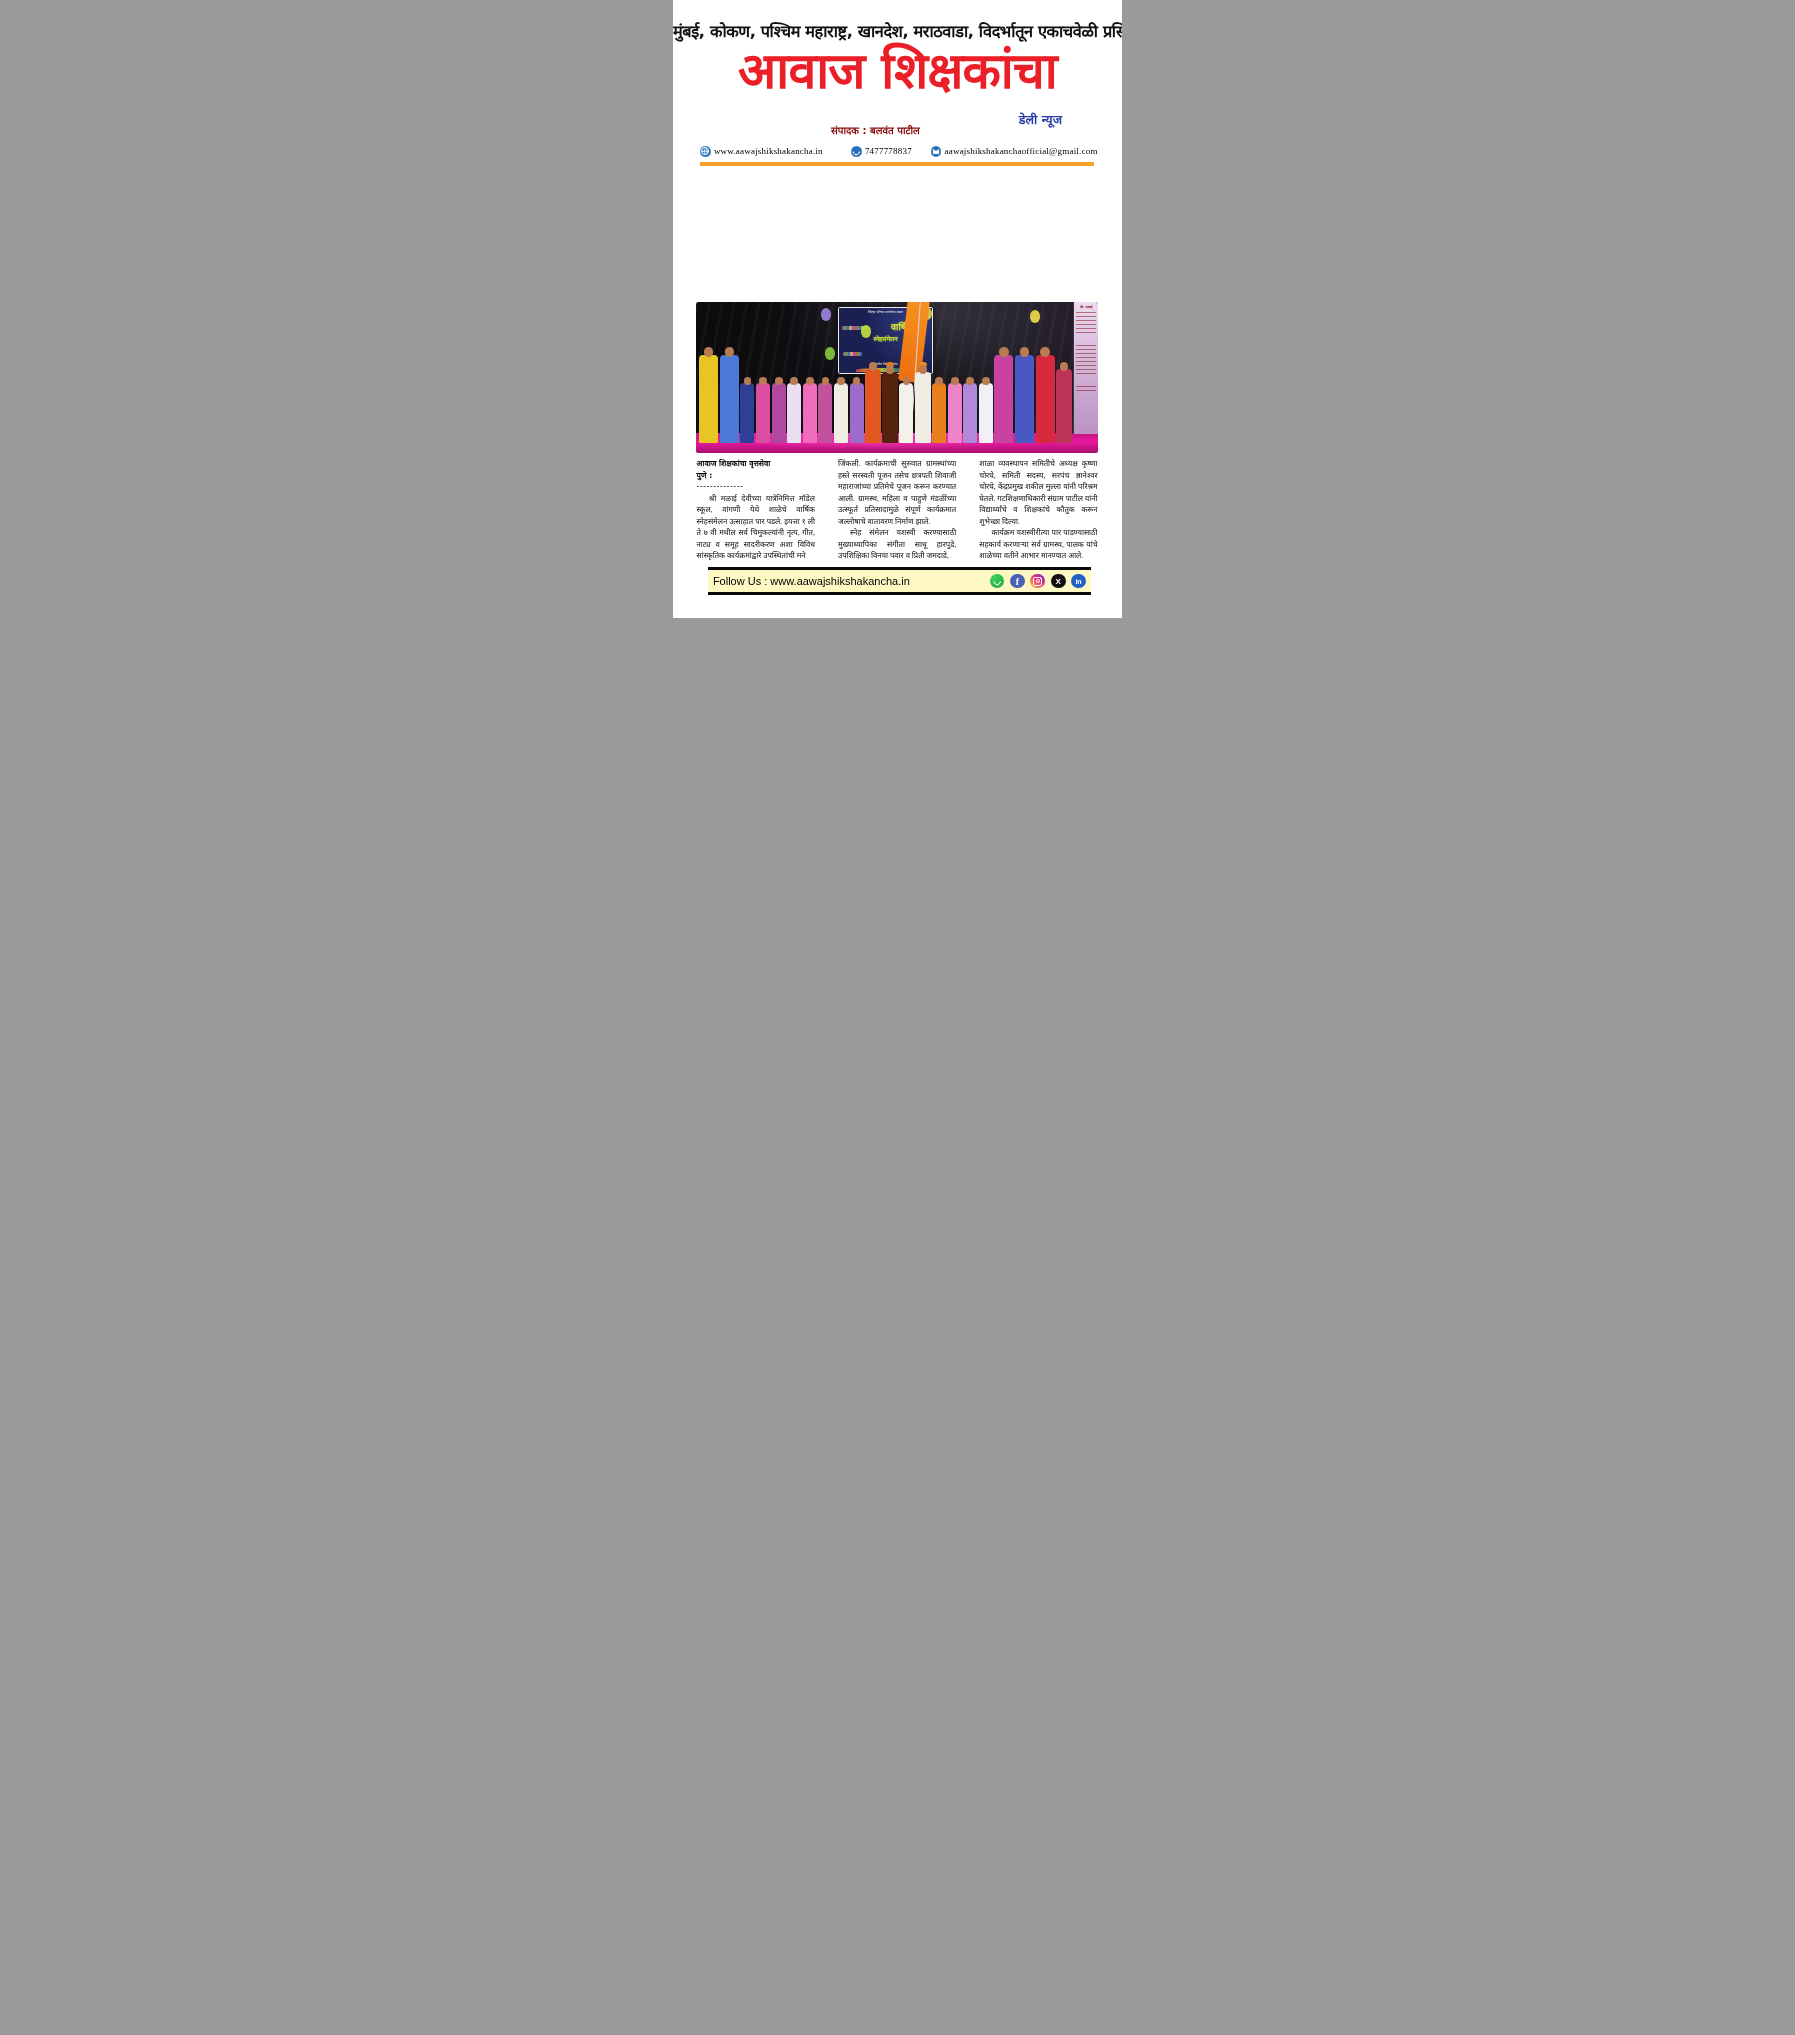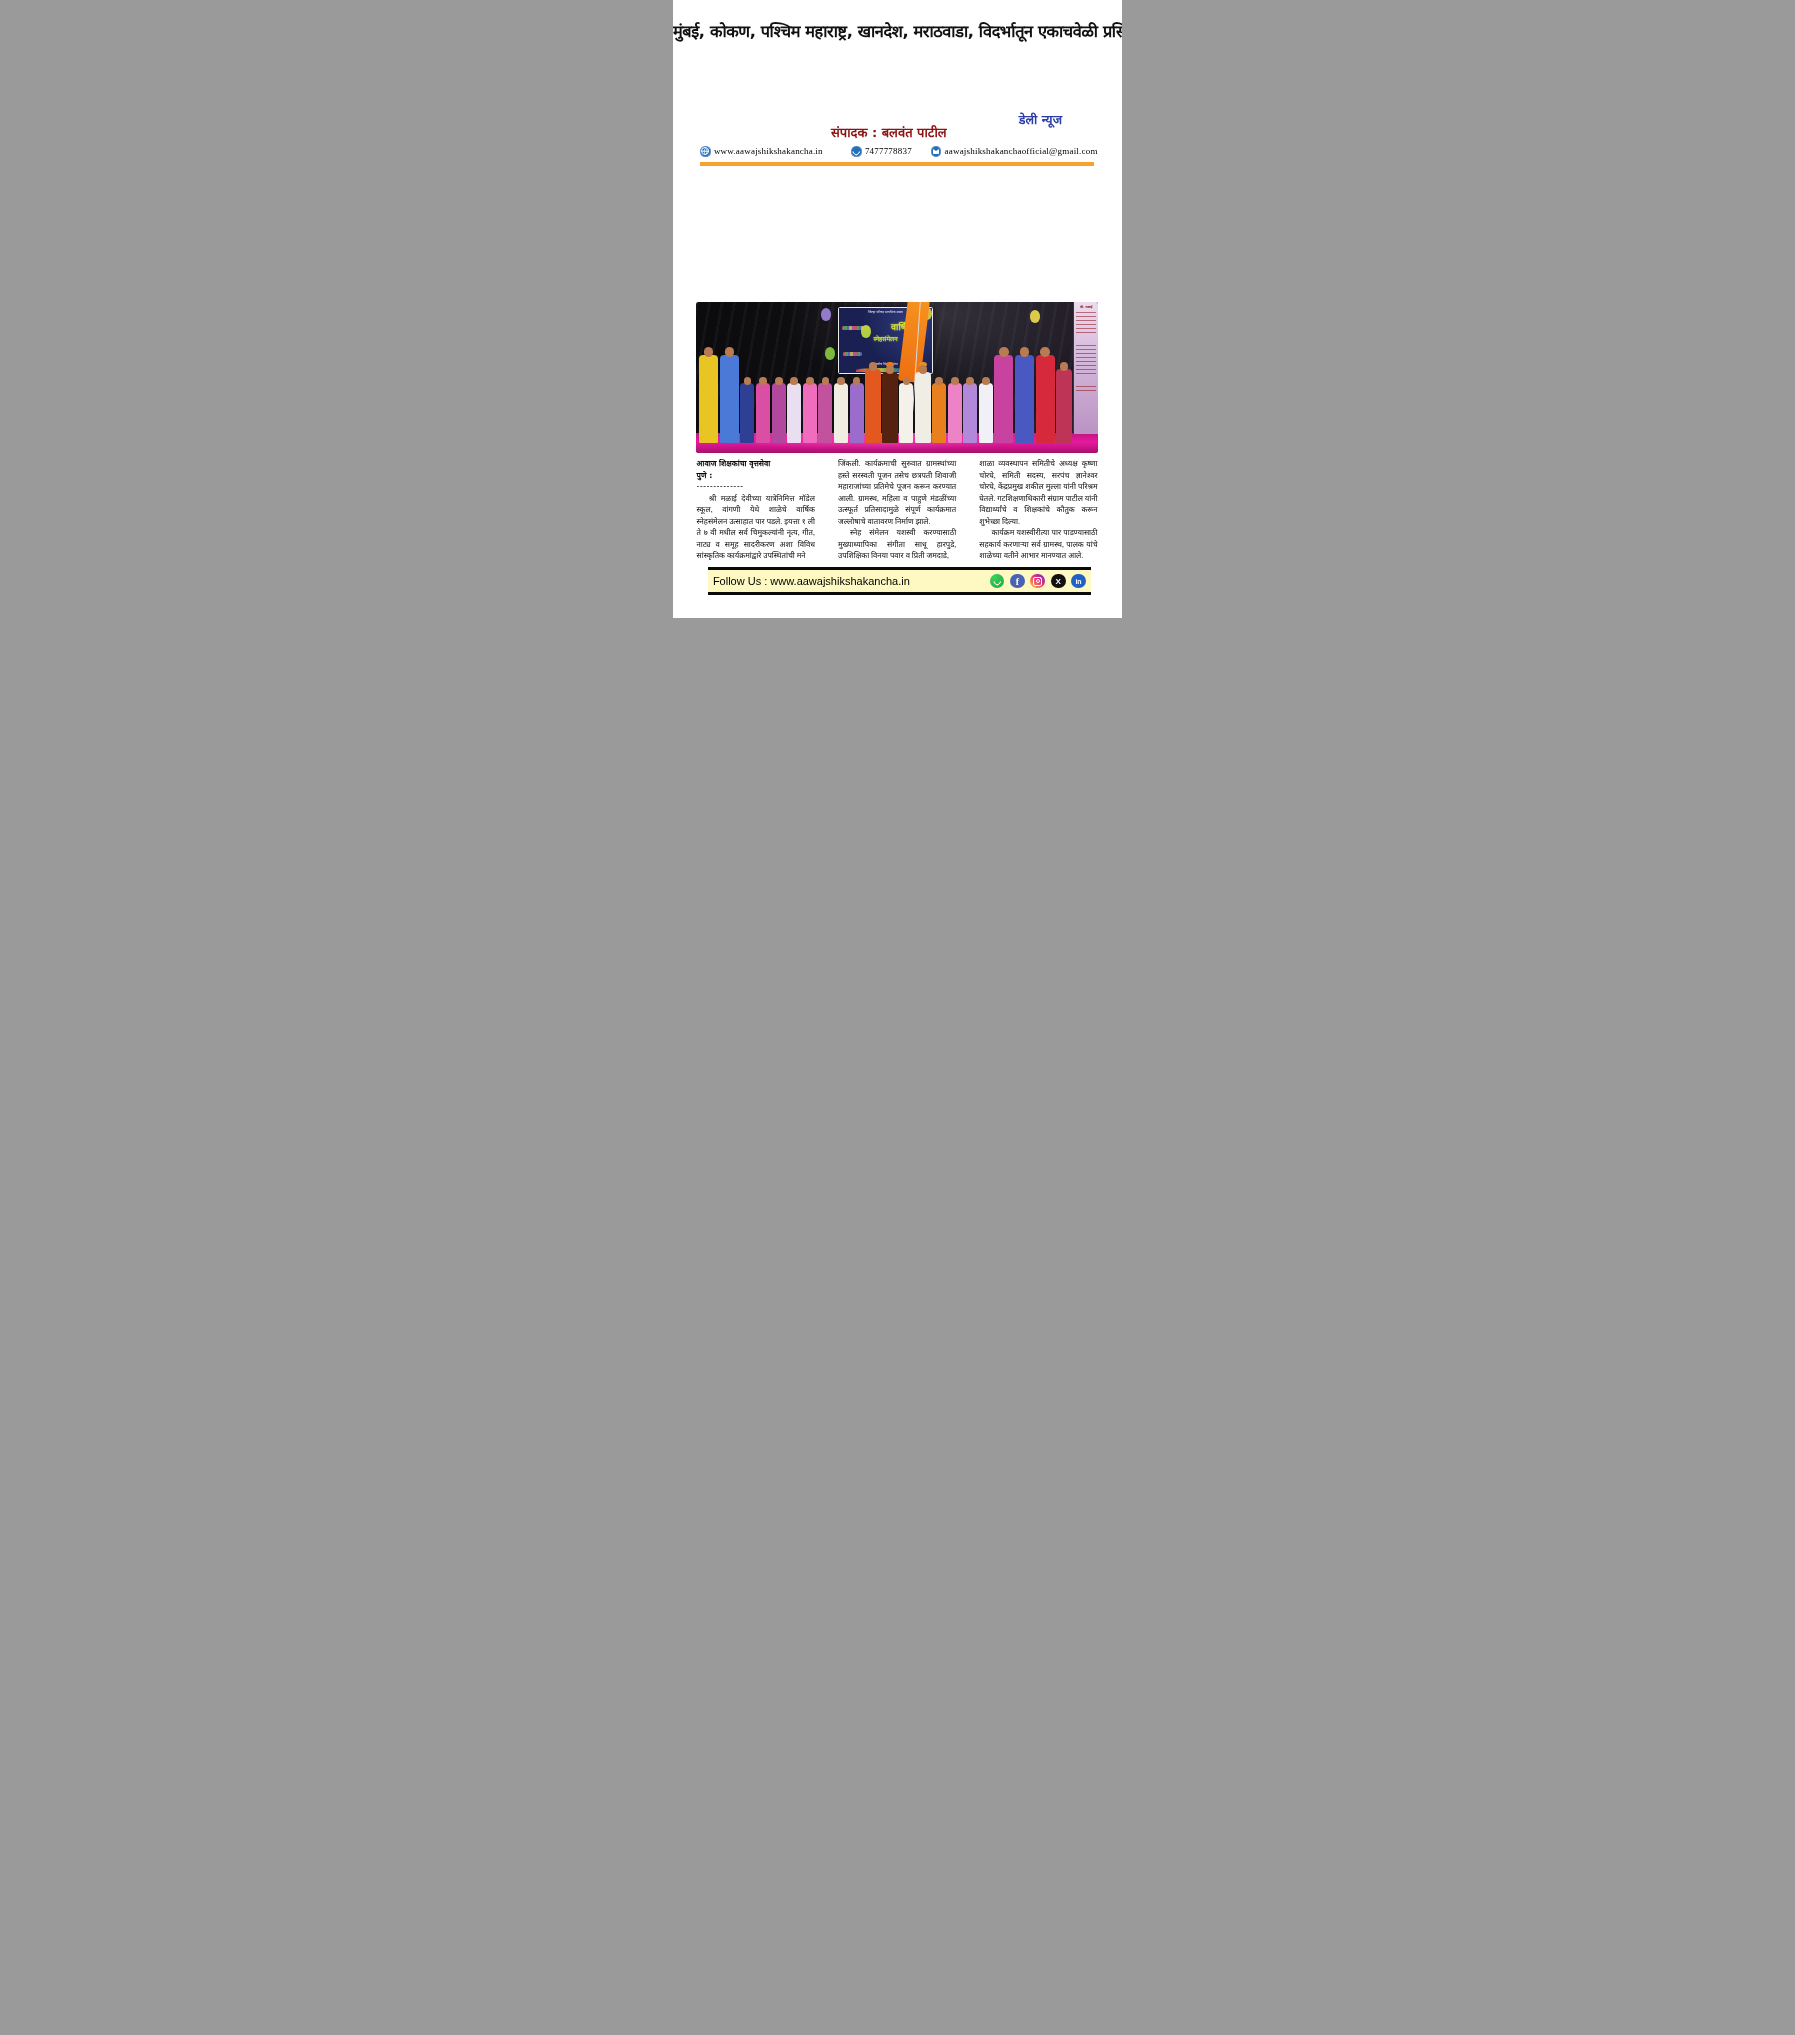--- a/index.html
+++ b/index.html
@@ -18,21 +18,21 @@
     position:absolute;top:40px;left:0;right:0;margin:0;text-align:center;
     font-family:"DejaVu Serif", serif;font-weight:bold;font-size:50px;line-height:1.25;
     color:#EA1F27;letter-spacing:-0.8px;white-space:nowrap;
   }
   .deli{
     position:absolute;top:111px;right:60px;
     font-family:"DejaVu Sans", sans-serif;font-weight:bold;font-size:12.6px;color:#2B3EA5;
   }
   .editor{
     position:absolute;top:123px;left:158px;
-    font-family:"DejaVu Sans", sans-serif;font-weight:bold;font-size:13px;color:#8C1212;
+    font-family:"DejaVu Sans", sans-serif;font-weight:bold;font-size:10px;color:#8C1212;
   }
   
   .contact{
     position:absolute;top:146px;left:27px;right:24.4px;
     display:flex;align-items:center;font-size:9px;color:#000;
     font-family:"Liberation Serif", serif;letter-spacing:0.2px;white-space:nowrap;
   }
   .contact .item{display:flex;align-items:center;gap:3.3px;}
   .contact .sp1{flex:1.5;} .contact .sp2{flex:1;}
   .cicon{
@@ -138,20 +138,21 @@
   .ig-cam::after{content:'';position:absolute;right:0.6px;top:0.6px;width:0.8px;height:0.8px;background:#fff;border-radius:50%;}
   .sicon.x{background:#111111;}
   .sicon.in{background:#2160C4;font-size:7px;}
 </style>
 </head>
 <body>
 
 <div class="page">
 
   <div class="tagline">मुंबई, कोकण, पश्चिम महाराष्ट्र, खानदेश, मराठवाडा, विदर्भातून एकाचवेळी प्रसिद्ध</div>
+  <h1 class="masthead">आवाज शिक्षकांचा</h1>
   <div class="deli">डेली न्यूज</div>
   <div class="editor">संपादक : बलवंत पाटील</div>
 
   <div class="contact">
     <span class="item">
       <span class="cicon">
           <span class="globe-inner"></span>
         </span>
       <span>www.aawajshikshakancha.in</span>
     </span>

